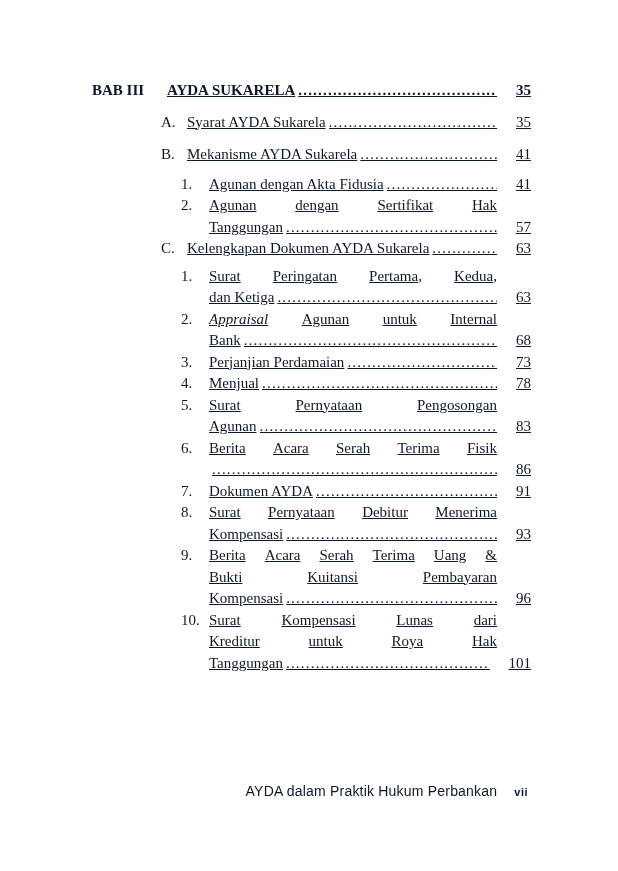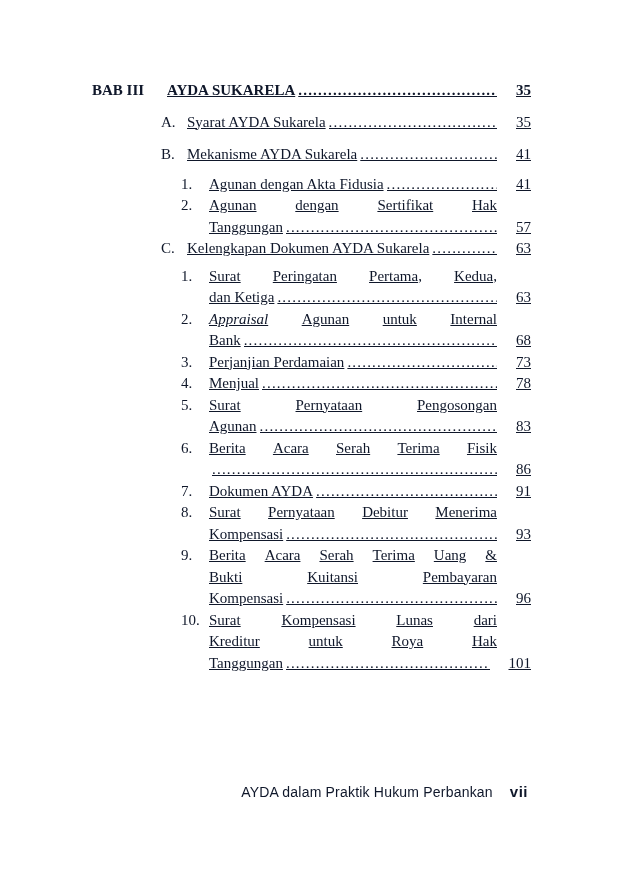--- a/index.html
+++ b/index.html
@@ -51,21 +51,21 @@
   .pg{white-space:nowrap;flex:0 0 auto;margin-left:18px;}
 
   .footer{
     position:absolute;
     top:783px;left:0;right:90px;
     display:flex;justify-content:flex-end;align-items:baseline;
     gap:17px;
     font-family:"Liberation Sans","DejaVu Sans",sans-serif;
   }
   .footer .book{font-size:14px;letter-spacing:0.2px;}
-  .footer .folio{font-size:15px;font-weight:bold;letter-spacing:0.5px;}
+  .footer .folio{font-size:11px;font-weight:bold;letter-spacing:0.5px;}
 </style>
 </head>
 <body>
 
 <div class="page">
   <div class="toc">
       <div class="row row-BAB3 kind-chapter">
         <span class="lbl">BAB III</span>
         <div class="content">
           <div class="line leaderline">

